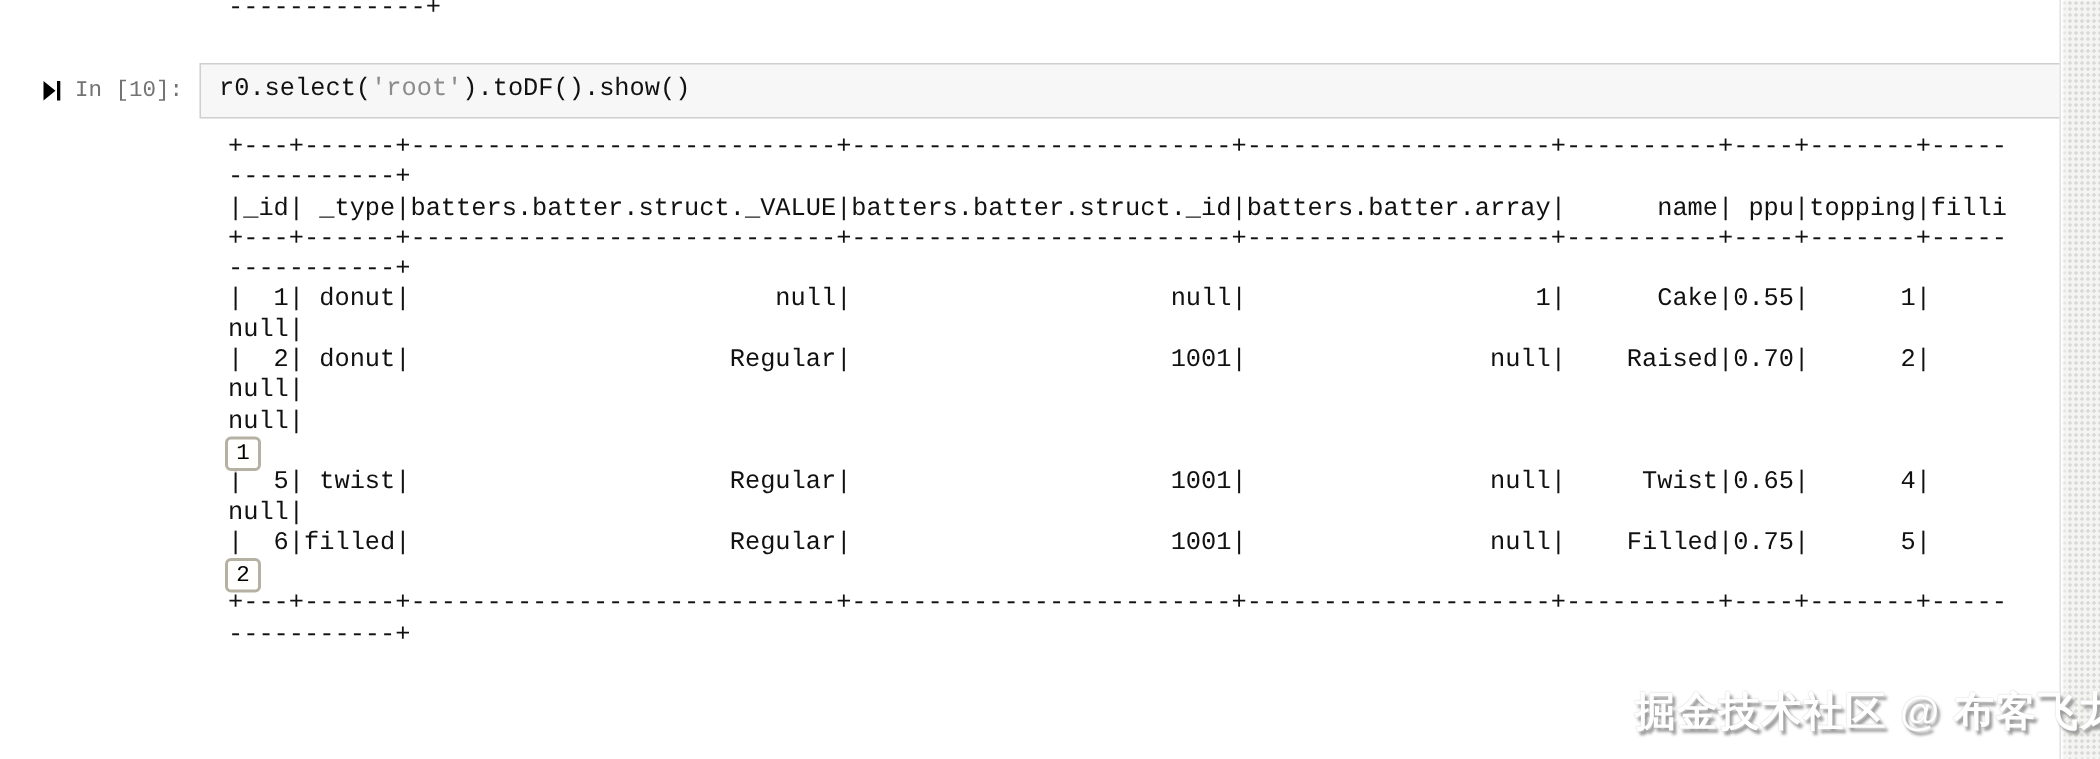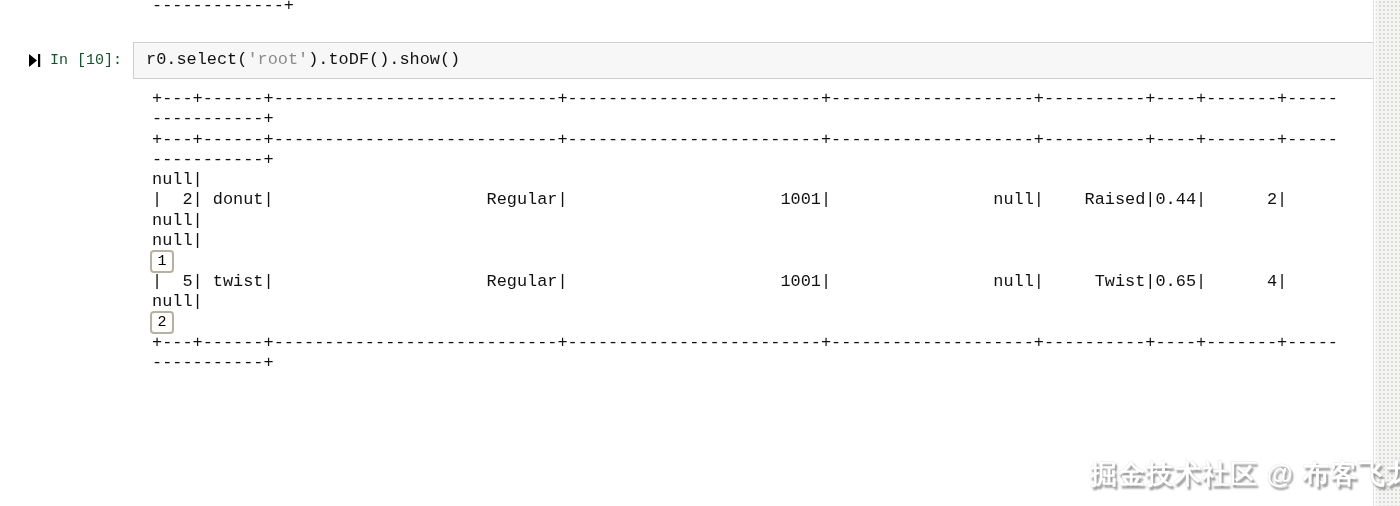--- a/index.html
+++ b/index.html
@@ -11,21 +11,21 @@
     font-family:"Liberation Mono","DejaVu Sans Mono",monospace;
     font-size:16.9px;line-height:20.3px;color:#111;
   }
   
   .prev-tail{position:absolute;left:152px;top:-4px;white-space:pre;}
   
   .cell-row{position:absolute;left:0;top:42px;width:1345px;height:37px;}
   .prompt{
     position:absolute;left:28px;top:0;height:37px;display:flex;align-items:center;
     font-family:"Liberation Mono","DejaVu Sans Mono",monospace;
-    font-size:15px;color:#14532d;white-space:pre;
+    font-size:15px;color:#737373;white-space:pre;
   }
   .run-icon{display:inline-flex;align-items:center;margin-right:9px;}
   .code-cell{
     position:absolute;left:133px;top:0;width:1276px;height:37px;
     background:#f7f7f7;border:1px solid #cfcfcf;border-radius:0;
     box-sizing:border-box;display:flex;align-items:center;padding:0 12px;
   }
   .code-line{white-space:pre;font-size:16.9px;}
   .tok-string{color:#8c8c8c;}
   
@@ -69,29 +69,32 @@
       <span>In [10]:</span>
     </div>
     <div class="code-cell">
       <div class="code-line mono"><span>r0.select(</span><span class="tok-string">'root'</span><span>).toDF().show()</span></div>
     </div>
   </div>
 
   <div class="output mono">
       <div class="out-line">+---+------+----------------------------+-------------------------+--------------------+----------+----+-------+-----</div>
       <div class="out-line">-----------+</div>
+      <div class="out-line">|_id| _type|batters.batter.struct._VALUE|batters.batter.struct._id|batters.batter.array|      name| ppu|topping|filli</div>
       <div class="out-line">+---+------+----------------------------+-------------------------+--------------------+----------+----+-------+-----</div>
       <div class="out-line">-----------+</div>
+      <div class="out-line">|  1| donut|                        null|                     null|                   1|      Cake|0.55|      1|</div>
       <div class="out-line">null|</div>
-      <div class="out-line">|  2| donut|                     Regular|                     1001|                null|    Raised|0.44|      2|</div>
+      <div class="out-line">|  2| donut|                     Regular|                     1001|                null|    Raised|0.70|      2|</div>
       <div class="out-line">null|</div>
       <div class="out-line">null|</div>
       <div class="out-line"><span class="callout">1</span></div>
       <div class="out-line">|  5| twist|                     Regular|                     1001|                null|     Twist|0.65|      4|</div>
       <div class="out-line">null|</div>
+      <div class="out-line">|  6|filled|                     Regular|                     1001|                null|    Filled|0.75|      5|</div>
       <div class="out-line"><span class="callout">2</span></div>
       <div class="out-line">+---+------+----------------------------+-------------------------+--------------------+----------+----+-------+-----</div>
       <div class="out-line">-----------+</div>
     </div>
 
   <div class="right-strip"></div>
 
   <div class="watermark">掘金技术社区 @ 布客飞龙</div>
 
 </div>

